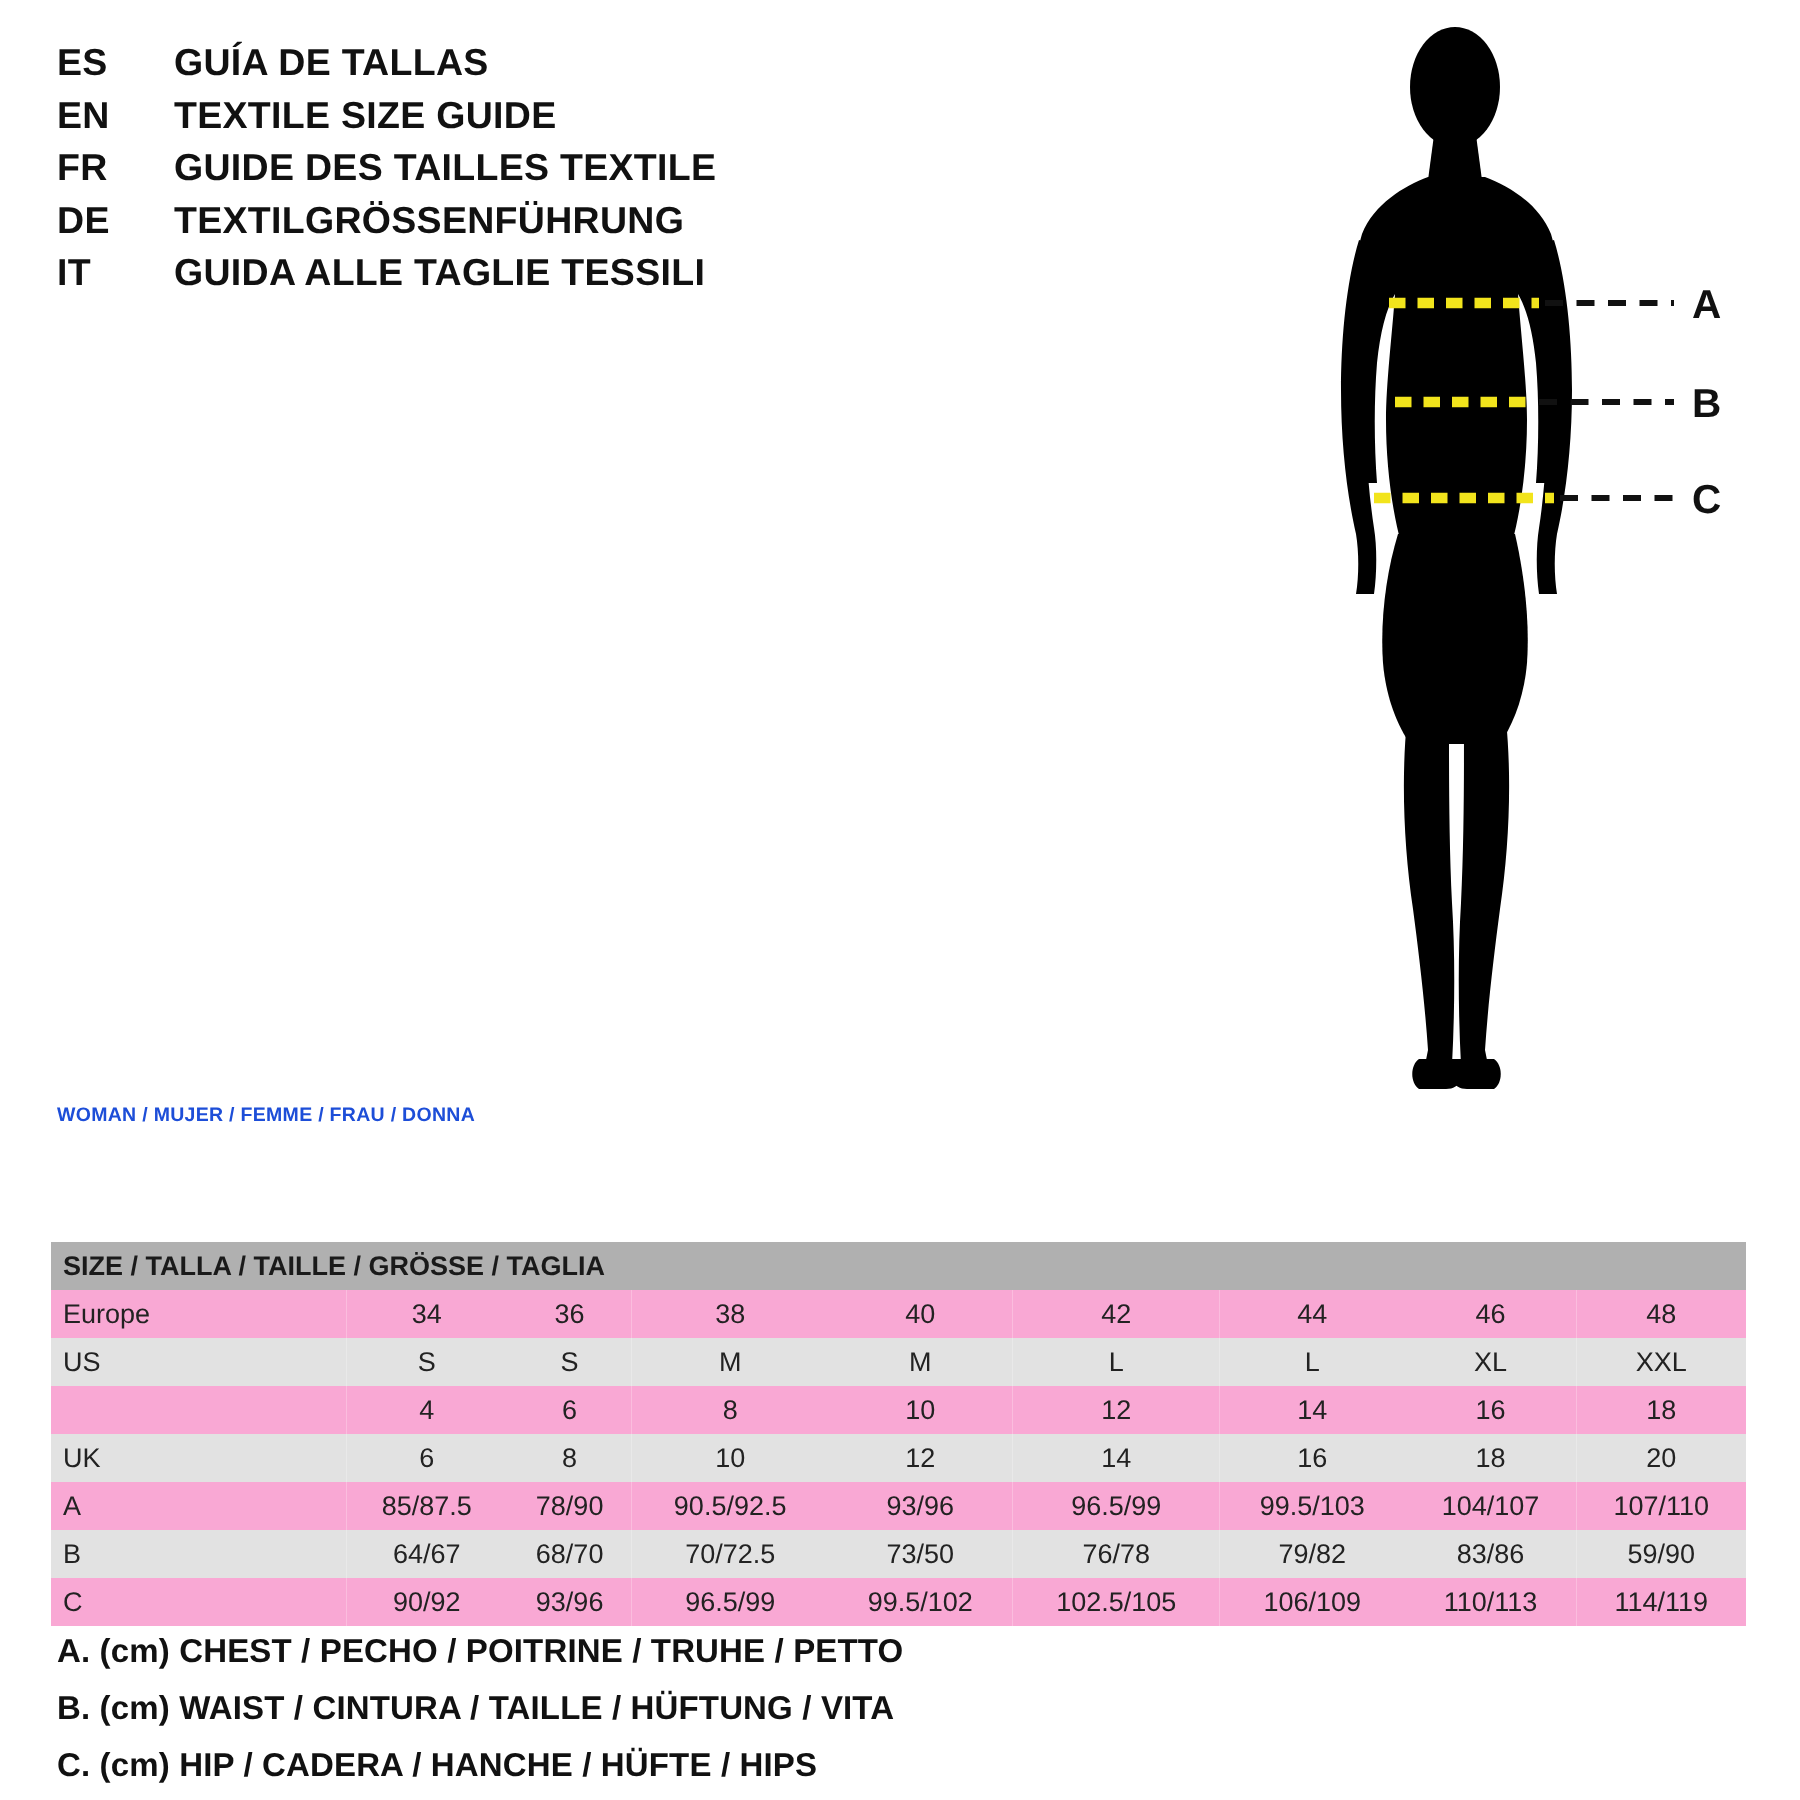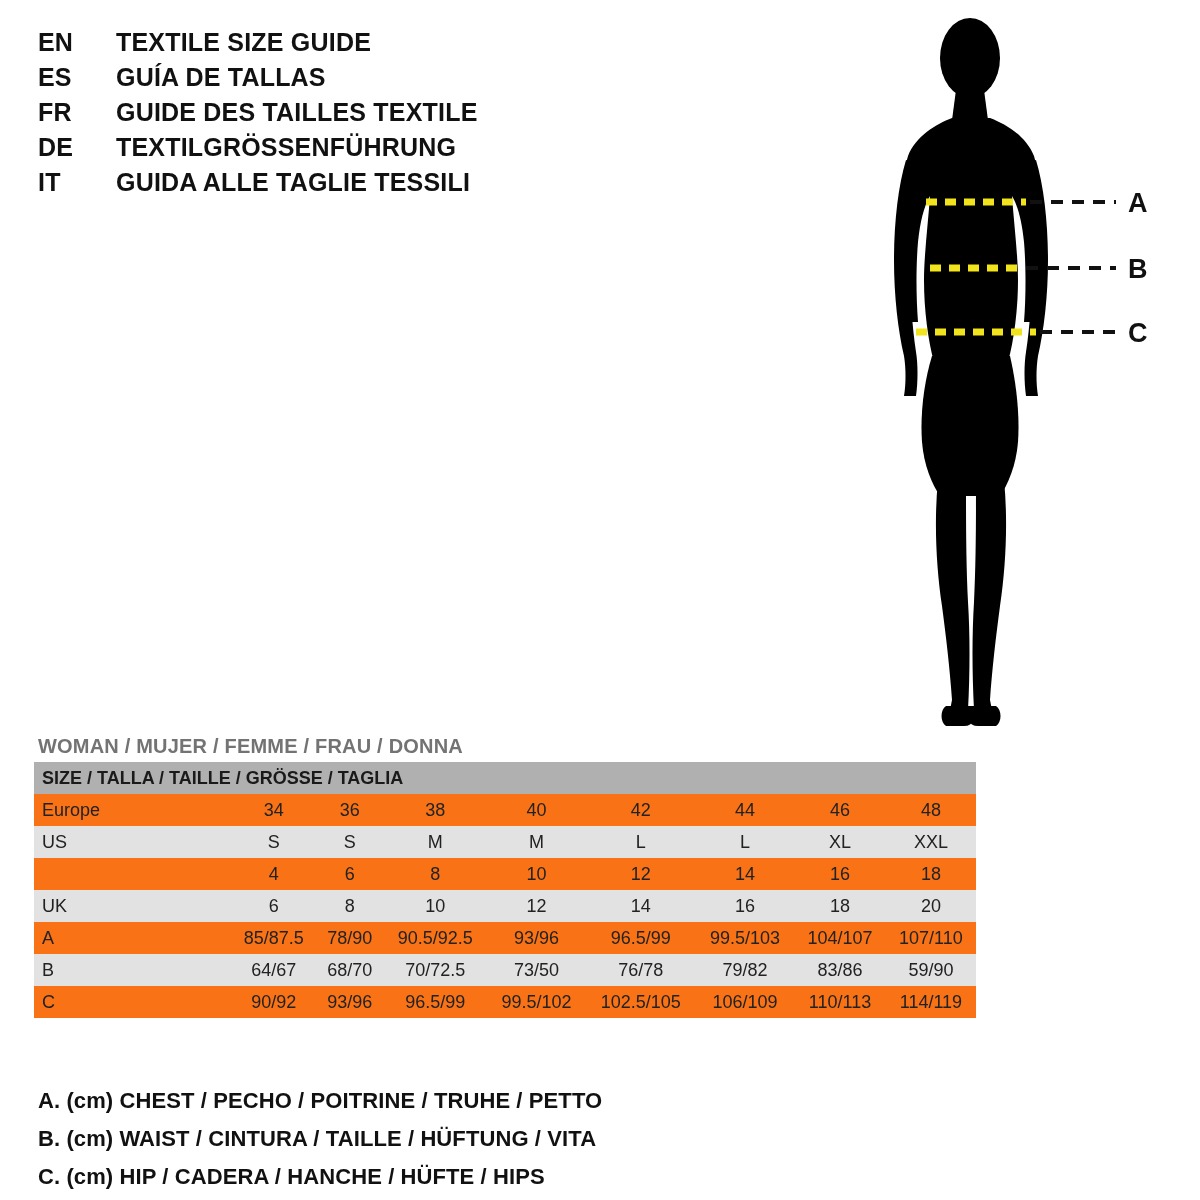--- a/index.html
+++ b/index.html
@@ -54,32 +54,32 @@
   }
   .figure-area svg {
     display: block;
   }
 
   
   .section-label {
     position: absolute;
     left: 38px;
     top: 735px;
-    font-size: 20px;
-    font-weight: bold;
-    color: #737373;
+    font-size: 13px;
+    font-weight: bold;
+    color: #1d4ed8;
     letter-spacing: 0.2px;
   }
 
   
   .size-table {
     position: absolute;
     left: 34px;
-    top: 762px;
-    width: 942px;
+    top: 828px;
+    width: 1130px;
     border-collapse: collapse;
     font-size: 18px;
   }
   .size-table td, .size-table th {
     padding: 5px 4px;
     text-align: center;
     font-weight: normal;
     color: #222;
     height: 22px;
   }
@@ -89,21 +89,21 @@
     width: 185px;
   }
   .hdr-row td {
     background: #b0b0b0;
     font-weight: bold;
     text-align: left;
     padding-left: 8px;
     font-size: 18px;
     color: #1a1a1a;
   }
-  .row-light { background: #f97316; }
+  .row-light { background: #f9a8d4; }
   .row-dark  { background: #e2e2e2; margin-top: 42px; }
 
   
   .footnotes {
     position: absolute;
     left: 38px;
     top: 1088px;
     width: 800px;
   }
   .footnote {
@@ -112,26 +112,26 @@
     color: #111;
     margin-bottom: 12px;
     letter-spacing: 0.1px;
   }
 </style>
 </head>
 <body>
 
 <div class="title-block">
   <div class="title-row">
+    <div class="title-lang">ES</div>
+    <div class="title-text">GUÍA DE TALLAS</div>
+  </div>
+  <div class="title-row">
     <div class="title-lang">EN</div>
     <div class="title-text">TEXTILE SIZE GUIDE</div>
-  </div>
-  <div class="title-row">
-    <div class="title-lang">ES</div>
-    <div class="title-text">GUÍA DE TALLAS</div>
   </div>
   <div class="title-row">
     <div class="title-lang">FR</div>
     <div class="title-text">GUIDE DES TAILLES TEXTILE</div>
   </div>
   <div class="title-row">
     <div class="title-lang">DE</div>
     <div class="title-text">TEXTILGRÖSSENFÜHRUNG</div>
   </div>
   <div class="title-row">

